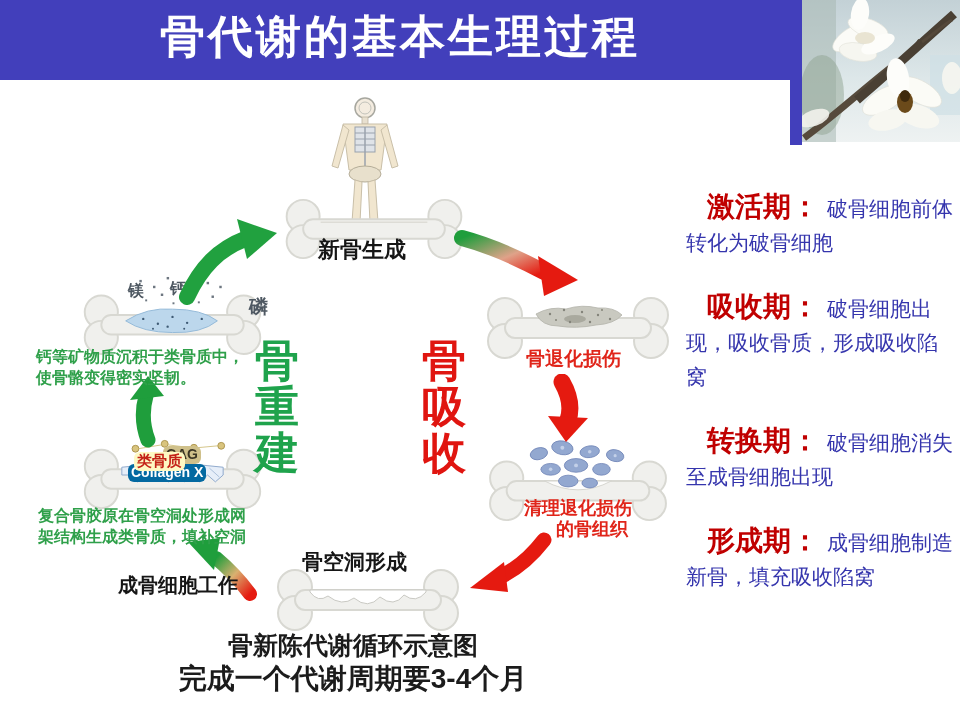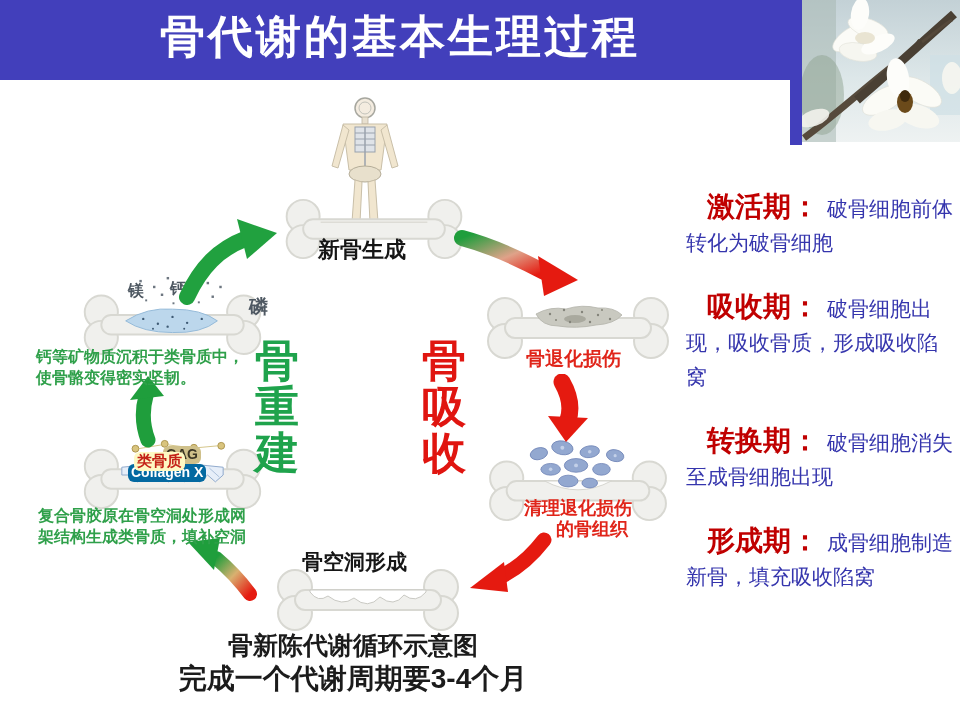--- a/index.html
+++ b/index.html
@@ -328,20 +328,21 @@
     </svg>
   </div>
 
   <span class="abs lbl" style="left:318px; top:235px; font-size:22px;">新骨生成</span>
   <span class="abs red-lbl" style="left:526px; top:346px; font-size:19px;">骨退化损伤</span>
   <div class="abs" style="left:524px; top:498px;">
     <div class="red-lbl" style="font-size:18px; line-height:21px;">清理退化损伤</div>
     <div class="red-lbl" style="font-size:18px; line-height:21px;margin-left:32px;">的骨组织</div>
   </div>
   <span class="abs lbl" style="left:302px; top:548px; font-size:21px;">骨空洞形成</span>
+  <span class="abs lbl" style="left:118px; top:572px; font-size:20px;">成骨细胞工作</span>
 
   <div class="abs" style="left:36px; top:346px;">
     <div class="green-note">钙等矿物质沉积于类骨质中，</div>
     <div class="green-note">使骨骼变得密实坚韧。</div>
   </div>
   <div class="abs" style="left:38px; top:505px;">
     <div class="green-note">复合骨胶原在骨空洞处形成网</div>
     <div class="green-note">架结构生成类骨质，填补空洞</div>
   </div>
 

